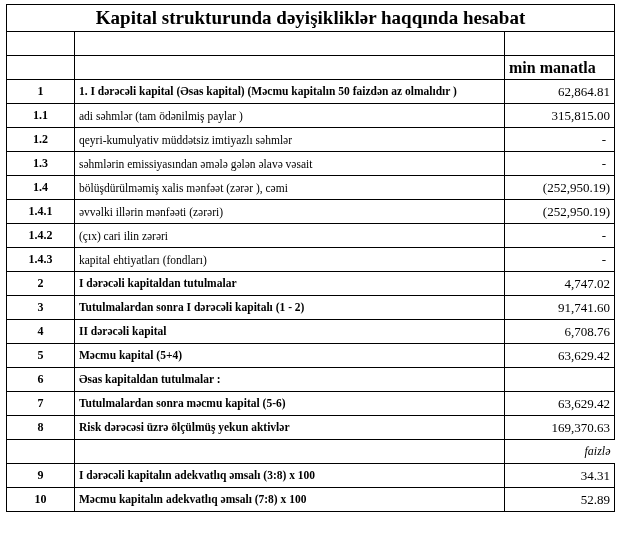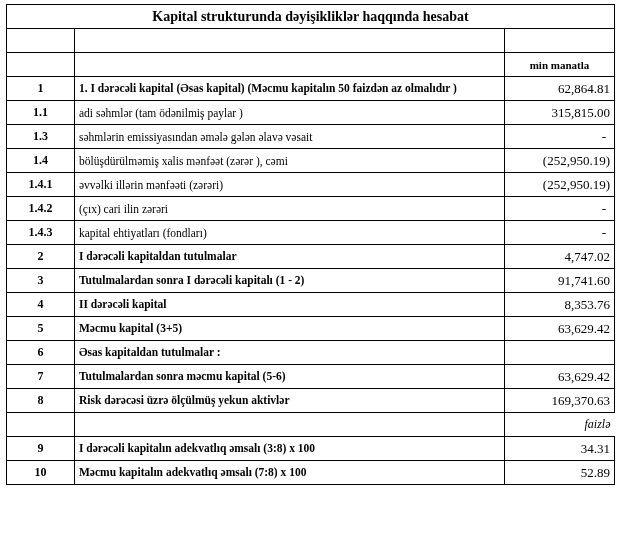--- a/index.html
+++ b/index.html
@@ -36,38 +36,37 @@
     white-space: nowrap;
   }
   
   col.c-num   { width: 68px; }
   col.c-desc  { width: 430px; }
   col.c-val   { width: 110px; }
 
   .title-row td {
     text-align: center;
     font-weight: bold;
-    font-size: 14px;
+    font-size: 19px;
     height: 30px;
   }
   .spacer-row td {
     border: none;
     height: 8px;
     padding: 0;
   }
   .unit-row td {
     border: none;
     height: 26px;
     padding: 0;
   }
   .unit-row td.unit-cell {
     border: 1px solid #000000;
-    text-align: center;
-    font-weight: bold;
-    font-size: 11px;
+    font-weight: bold;
+    font-size: 16px;
     padding: 2px 4px;
   }
   .num {
     text-align: center;
     font-weight: bold;
     font-size: 12px;
   }
   .desc {
     text-align: left;
     font-size: 11.5px;
@@ -128,20 +127,25 @@
         <td class="num">1</td>
         <td class="desc bold">1. I dərəcəli kapital (Əsas kapital) (Məcmu kapitalın 50 faizdən  az olmalıdır )</td>
         <td class="val">62,864.81</td>
       </tr>
       <tr>
         <td class="num">1.1</td>
         <td class="desc">adi səhmlər (tam ödənilmiş paylar )</td>
         <td class="val">315,815.00</td>
       </tr>
       <tr>
+        <td class="num">1.2</td>
+        <td class="desc">qeyri-kumulyativ müddətsiz imtiyazlı səhmlər</td>
+        <td class="val dash">-</td>
+      </tr>
+      <tr>
         <td class="num">1.3</td>
         <td class="desc">səhmlərin emissiyasından əmələ gələn  əlavə vəsait</td>
         <td class="val dash">-</td>
       </tr>
       <tr>
         <td class="num">1.4</td>
         <td class="desc">bölüşdürülməmiş xalis mənfəət (zərər ), cəmi</td>
         <td class="val">(252,950.19)</td>
       </tr>
       <tr>
@@ -165,25 +169,25 @@
         <td class="val">4,747.02</td>
       </tr>
       <tr>
         <td class="num">3</td>
         <td class="desc bold">Tutulmalardan  sonra I dərəcəli kapitalı (1 - 2)</td>
         <td class="val">91,741.60</td>
       </tr>
       <tr>
         <td class="num">4</td>
         <td class="desc bold">II dərəcəli  kapital</td>
-        <td class="val">8,353.76</td>
+        <td class="val">6,708.76</td>
       </tr>
       <tr>
         <td class="num">5</td>
-        <td class="desc bold">Məcmu kapital (3+5)</td>
+        <td class="desc bold">Məcmu kapital (5+4)</td>
         <td class="val">63,629.42</td>
       </tr>
       <tr>
         <td class="num">6</td>
         <td class="desc bold">Əsas kapitaldan tutulmalar :</td>
         <td class="val"></td>
       </tr>
       <tr>
         <td class="num">7</td>
         <td class="desc bold">Tutulmalardan sonra məcmu kapital (5-6)</td>

